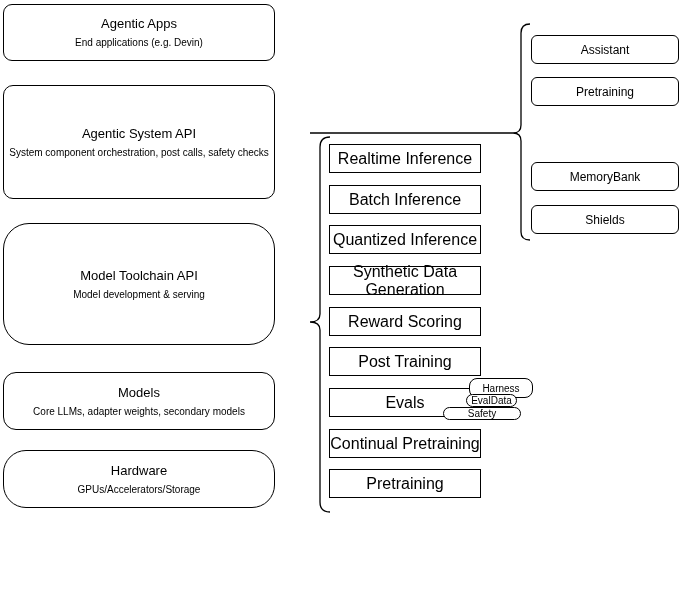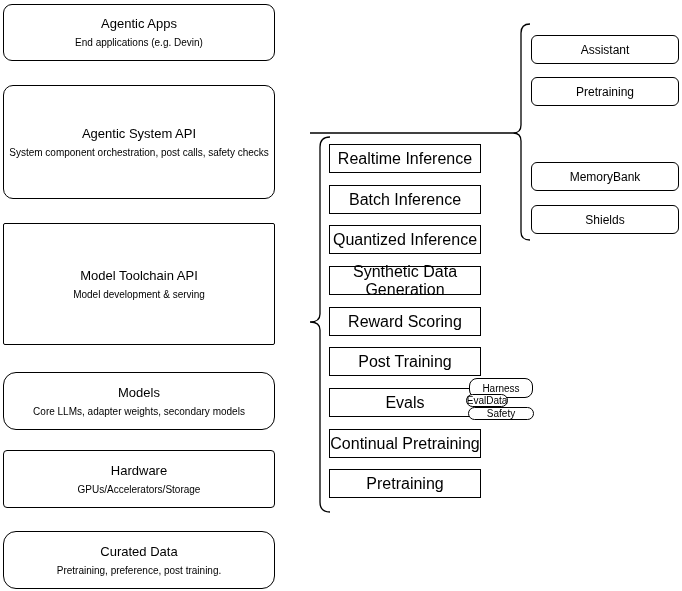--- a/index.html
+++ b/index.html
@@ -50,52 +50,48 @@
   <div class="box layer" style="top:4px; height:57px; border-radius:9px">
     <div class="title">Agentic Apps</div>
     <div class="subtitle">End applications (e.g. Devin)</div>
   </div>
 
   <div class="box layer" style="top:85px; height:114px; border-radius:10px">
     <div class="title">Agentic System API</div>
     <div class="subtitle">System component orchestration, post calls, safety checks</div>
   </div>
 
-  <div class="box layer" style="top:223px; height:122px; border-radius:2px">
+  <div class="box layer" style="top:223px; height:122px; border-radius:26px">
     <div class="title">Model Toolchain API</div>
     <div class="subtitle">Model development &amp; serving</div>
   </div>
 
   <div class="box layer" style="top:372px; height:58px; border-radius:13px">
     <div class="title">Models</div>
     <div class="subtitle">Core LLMs, adapter weights, secondary models</div>
   </div>
 
-  <div class="box layer" style="top:450px; height:58px; border-radius:4px">
+  <div class="box layer" style="top:450px; height:58px; border-radius:23px">
     <div class="title">Hardware</div>
     <div class="subtitle">GPUs/Accelerators/Storage</div>
   </div>
 
-  <div class="box layer" style="top:531px; height:58px; border-radius:13px">
-    <div class="title">Curated Data</div>
-    <div class="subtitle">Pretraining, preference, post training.</div>
-  </div>
 
   <div class="box mid" style="top:144px">Realtime Inference</div>
   <div class="box mid" style="top:225px">Quantized Inference</div>
   <div class="box mid" style="top:185px">Batch Inference</div>
   <div class="box mid" style="top:266px">Synthetic Data Generation</div>
   <div class="box mid" style="top:307px">Reward Scoring</div>
   <div class="box mid" style="top:347px">Post Training</div>
   <div class="box mid" style="top:388px">Evals</div>
   <div class="box mid" style="top:429px">Continual Pretraining</div>
   <div class="box mid" style="top:469px">Pretraining</div>
 
   <div class="pill" style="left:469px; top:378px; width:64px; height:20px">Harness</div>
-  <div class="pill" style="left:466px; top:394px; width:42px; height:13px">EvalData</div>
-  <div class="pill" style="left:468px; top:407px; width:66px; height:13px">Safety</div>
+  <div class="pill" style="left:466px; top:394px; width:51px; height:13px">EvalData</div>
+  <div class="pill" style="left:443px; top:407px; width:78px; height:13px">Safety</div>
 
   <div class="box rightc" style="top:35px">Assistant</div>
   <div class="box rightc" style="top:77px">Pretraining</div>
   <div class="box rightc" style="top:162px">MemoryBank</div>
   <div class="box rightc" style="top:205px">Shields</div>
 
 </div>
 
 </body></html>

